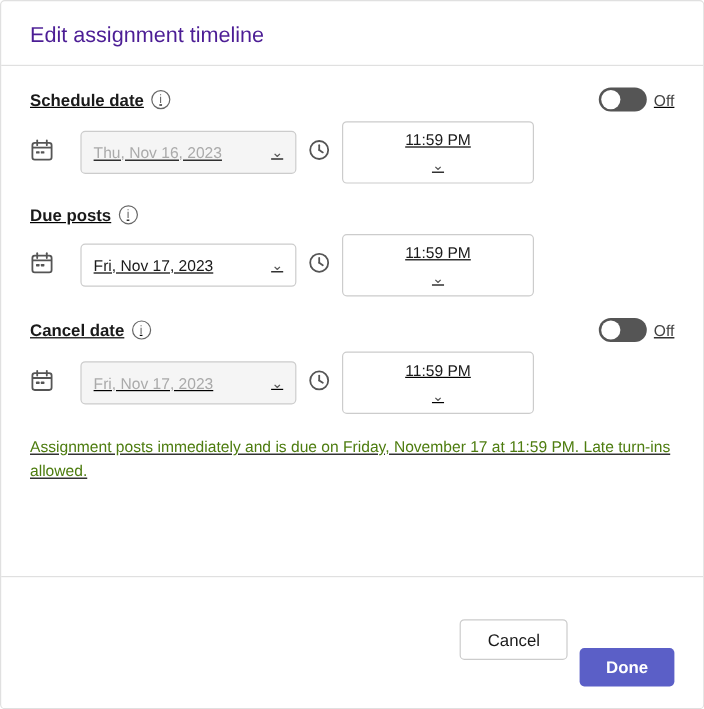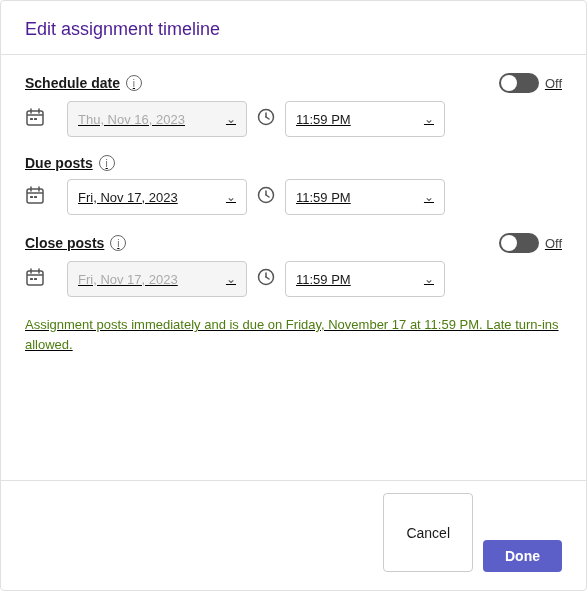--- a/index.html
+++ b/index.html
@@ -143,37 +143,39 @@
     .time-select {
       display: flex;
       align-items: center;
       border: 1px solid #ccc;
       border-radius: 4px;
       background: #fff;
       padding: 7px 10px;
       min-width: 160px;
       cursor: pointer;
       gap: 6px;
-      height: 36px;
+      height: 52px;
+      flex-direction: column;
     }
     .time-select-text {
       flex: 1;
       font-size: 13px;
       color: #1a1a1a;
     }
     .info-text {
       font-size: 13px;
       color: #4d7c0f;
       line-height: 1.5;
       margin-top: 8px;
       margin-bottom: 8px;
     }
     .dialog-footer {
       padding: 12px 24px 18px 24px;
       display: flex;
+      align-items: center;
       justify-content: flex-end;
       gap: 10px;
       border-top: 1px solid #e0e0e0;
     }
     .btn-cancel {
       padding: 8px 22px;
       font-size: 14px;
       border: 1px solid #ccc;
       border-radius: 4px;
       background: #fff;
@@ -279,21 +281,21 @@
         <div class="time-select">
           <span class="time-select-text">11:59 PM</span>
           <span class="chevron-icon">⌄</span>
         </div>
       </div>
     </div>
 
     <div class="section">
       <div class="section-header">
         <div class="section-label-group">
-          <span class="section-label">Close posts</span>
+          <span class="section-label">Cancel date</span>
           <span class="info-icon">i</span>
         </div>
         <div class="toggle-group">
           <div class="toggle">
             <div class="toggle-knob"></div>
           </div>
           <span class="toggle-label">Off</span>
         </div>
       </div>
       <div class="field-row">

